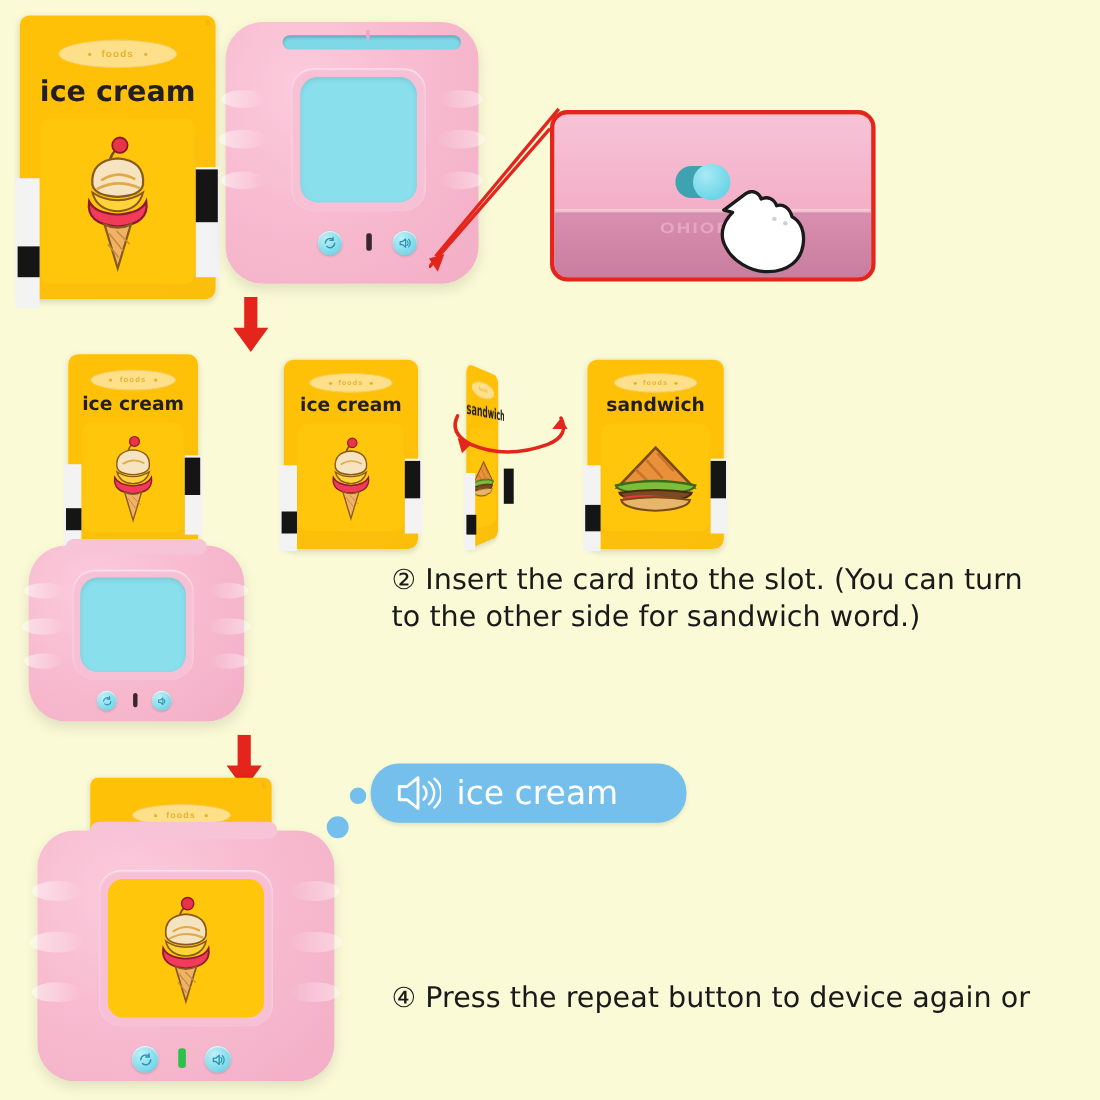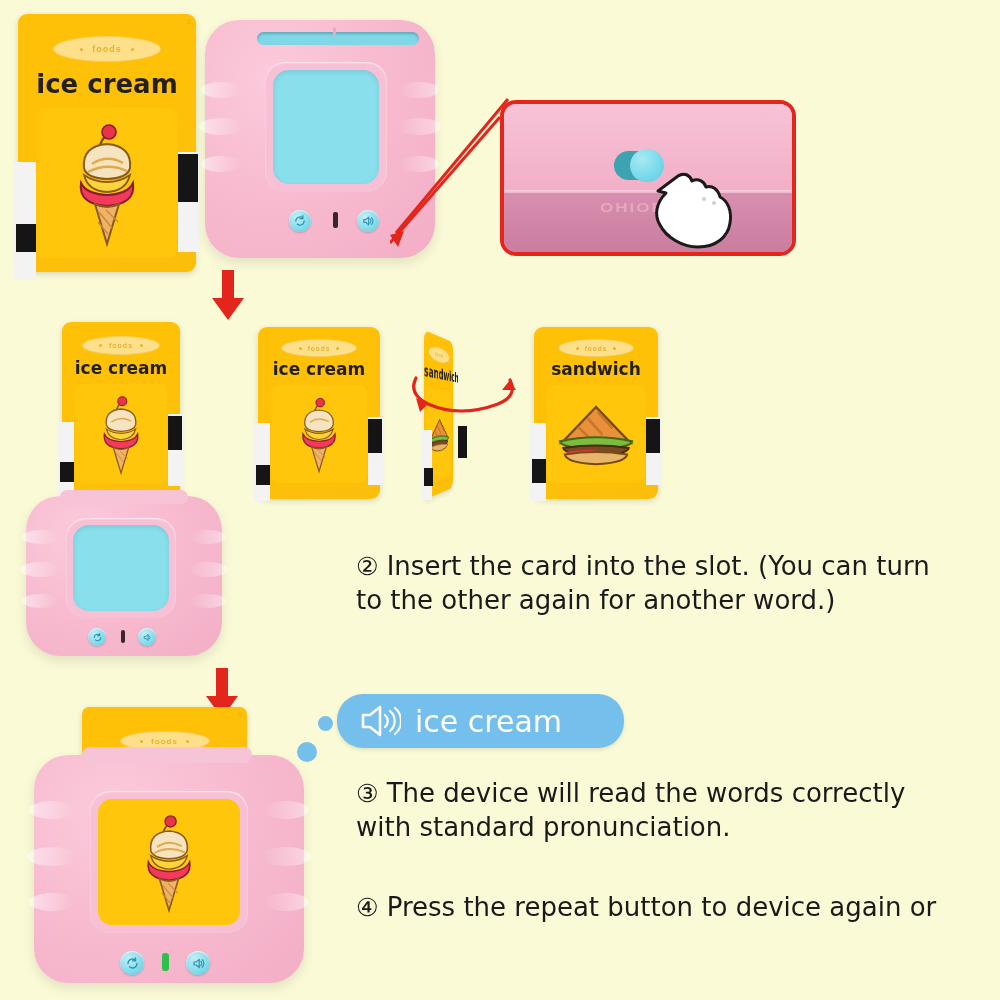--- a/index.html
+++ b/index.html
@@ -354,24 +354,24 @@
         <path d="M14 62 Q40 58 60 62" stroke="#E03A3A" stroke-width="3" fill="none"></path>
         <path d="M12 64 Q50 58 88 64 Q86 74 50 76 Q14 74 12 64Z" fill="#E8B66A" stroke="#7a4b15" stroke-width="2.4"></path>
       </svg>
     </div>
     <div class="markwhite" style="left:-4px;top:96px;width:16px;height:78px;"></div>
     <div class="markwhite" style="right:-4px;top:90px;width:16px;height:68px;"></div>
     <div class="mark" style="left:-2px;top:132px;width:14px;height:24px;"></div>
     <div class="mark" style="right:-2px;top:92px;width:14px;height:34px;"></div>
   </div>
 
-  <div class="steptext" style="left:356px;top:549px;width:640px;">
+  <div class="steptext" style="left:356px;top:510px;width:640px;">
     <span class="numglyph">②</span>
     <span>Insert the card into the slot. (You can turn</span><br>
-    <span>to the other again for another word.)</span>
+    <span>to the other side for sandwich word.)</span>
   </div>
 
   <div class="abs dn-arrow" style="left:200px;top:668px;">
     <svg width="44" height="52" viewBox="0 0 44 52">
       <path d="M16 0 h12 v28 h10 L22 50 L6 28 h10 Z" fill="#E4251B"></path>
     </svg>
   </div>
 
   <div class="abs card" style="left:82px;top:707px;width:165px;height:78px;border-radius:7px;">
     <div class="oval" style="top:24px;width:88px;height:18px;font-size:8px;">
@@ -426,24 +426,19 @@
   <div class="bub" style="left:316px;top:714px;width:15px;height:15px;"></div>
 
   <div class="speech-pill" style="left:337px;top:694px;width:287px;height:54px;box-sizing:border-box;">
     <svg width="44" height="36" viewBox="0 0 44 36">
       <path d="M6 12h7l10-8v28l-10-8H6z" fill="none" stroke="#ffffff" stroke-width="2.6" stroke-linejoin="round"></path>
       <path d="M28 12a8 8 0 0 1 0 12M33 8a13 13 0 0 1 0 20M38 5a17 17 0 0 1 0 26" stroke="#ffffff" stroke-width="2.2" fill="none" stroke-linecap="round"></path>
     </svg>
     <span class="ptext">ice cream</span>
   </div>
 
-  <div class="steptext" style="left:356px;top:776px;width:640px;">
-    <span class="numglyph">③</span>
-    <span>The device will read the words correctly</span><br>
-    <span>with standard pronunciation.</span>
-  </div>
 
   <div class="steptext" style="left:356px;top:890px;width:646px;">
     <span class="numglyph">④</span>
     <span>Press the repeat button to device again or</span><br>
   </div>
 
 </div>
 
 </body></html>

